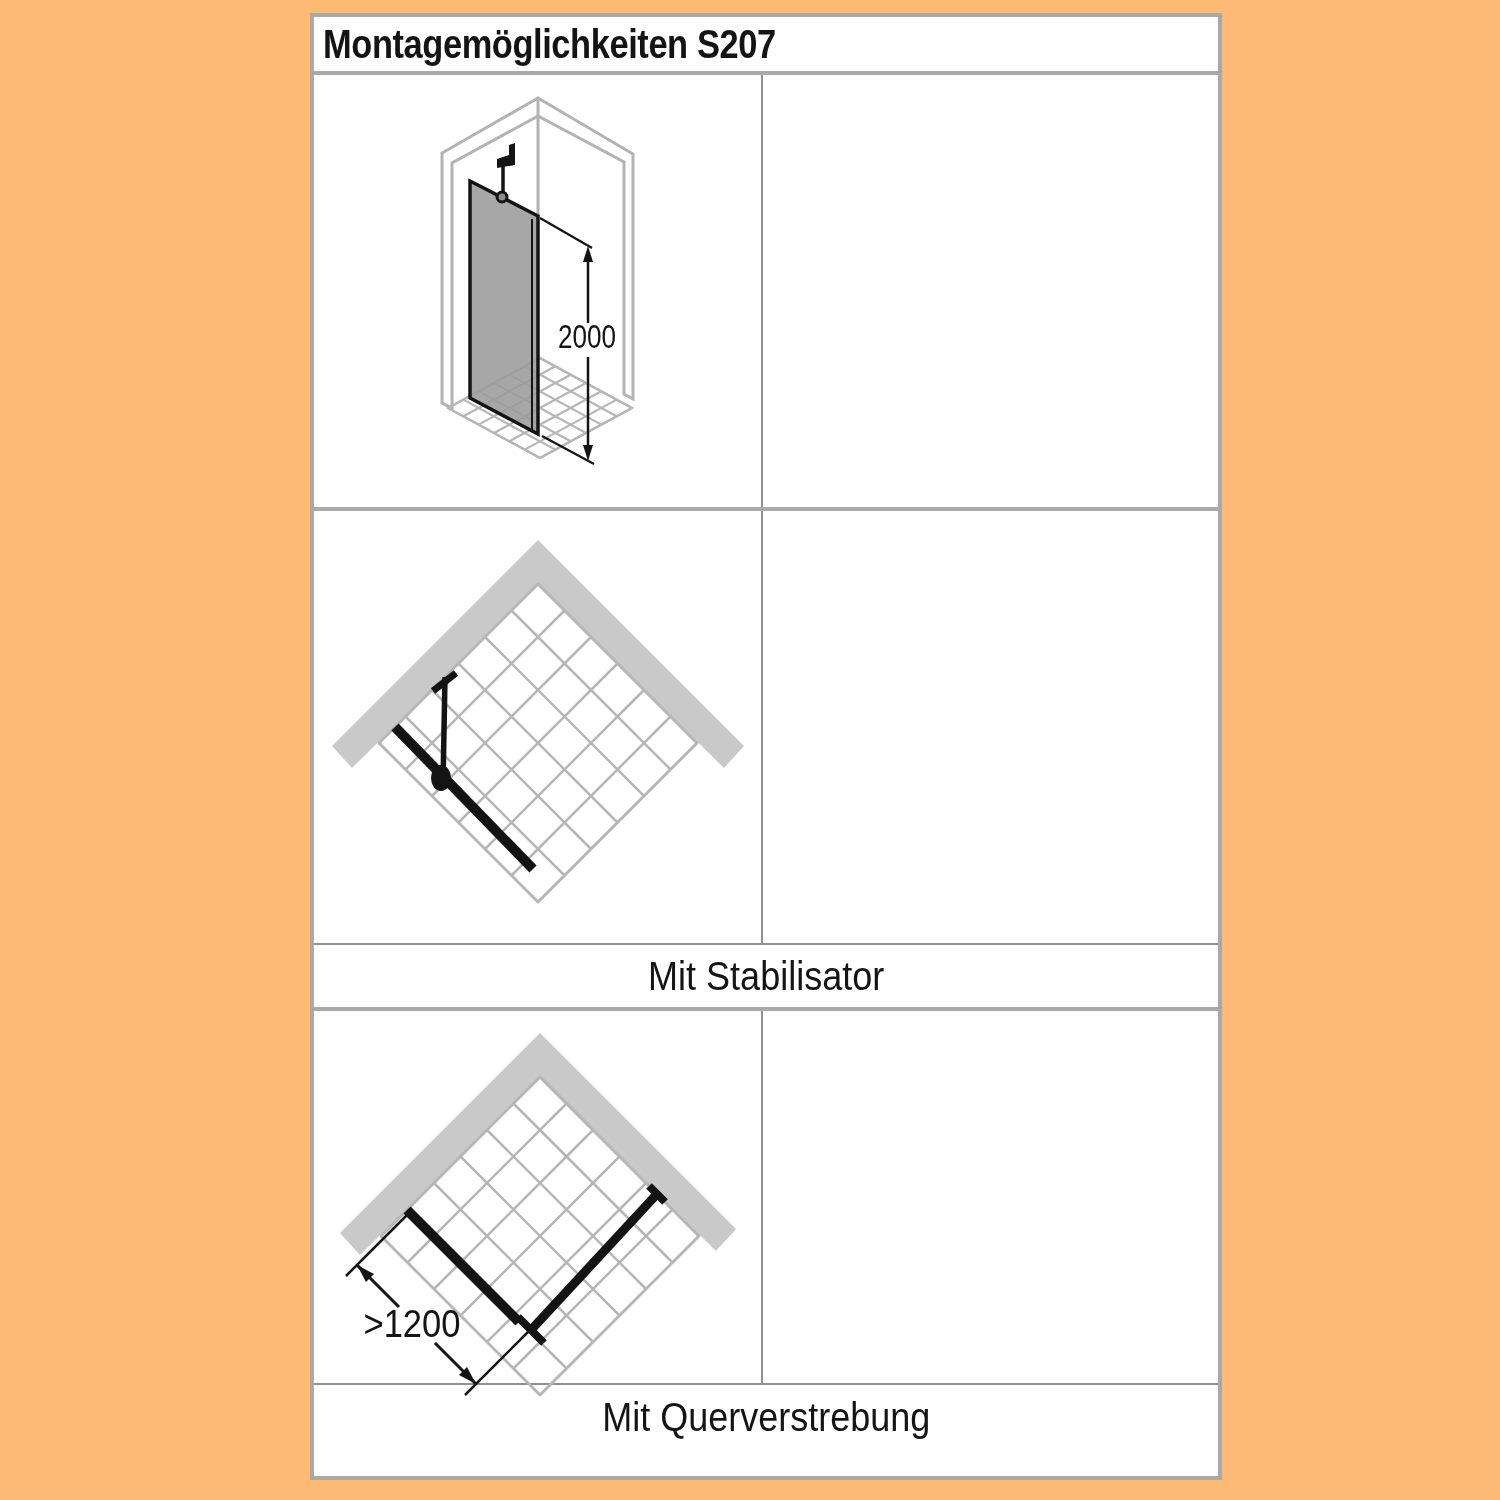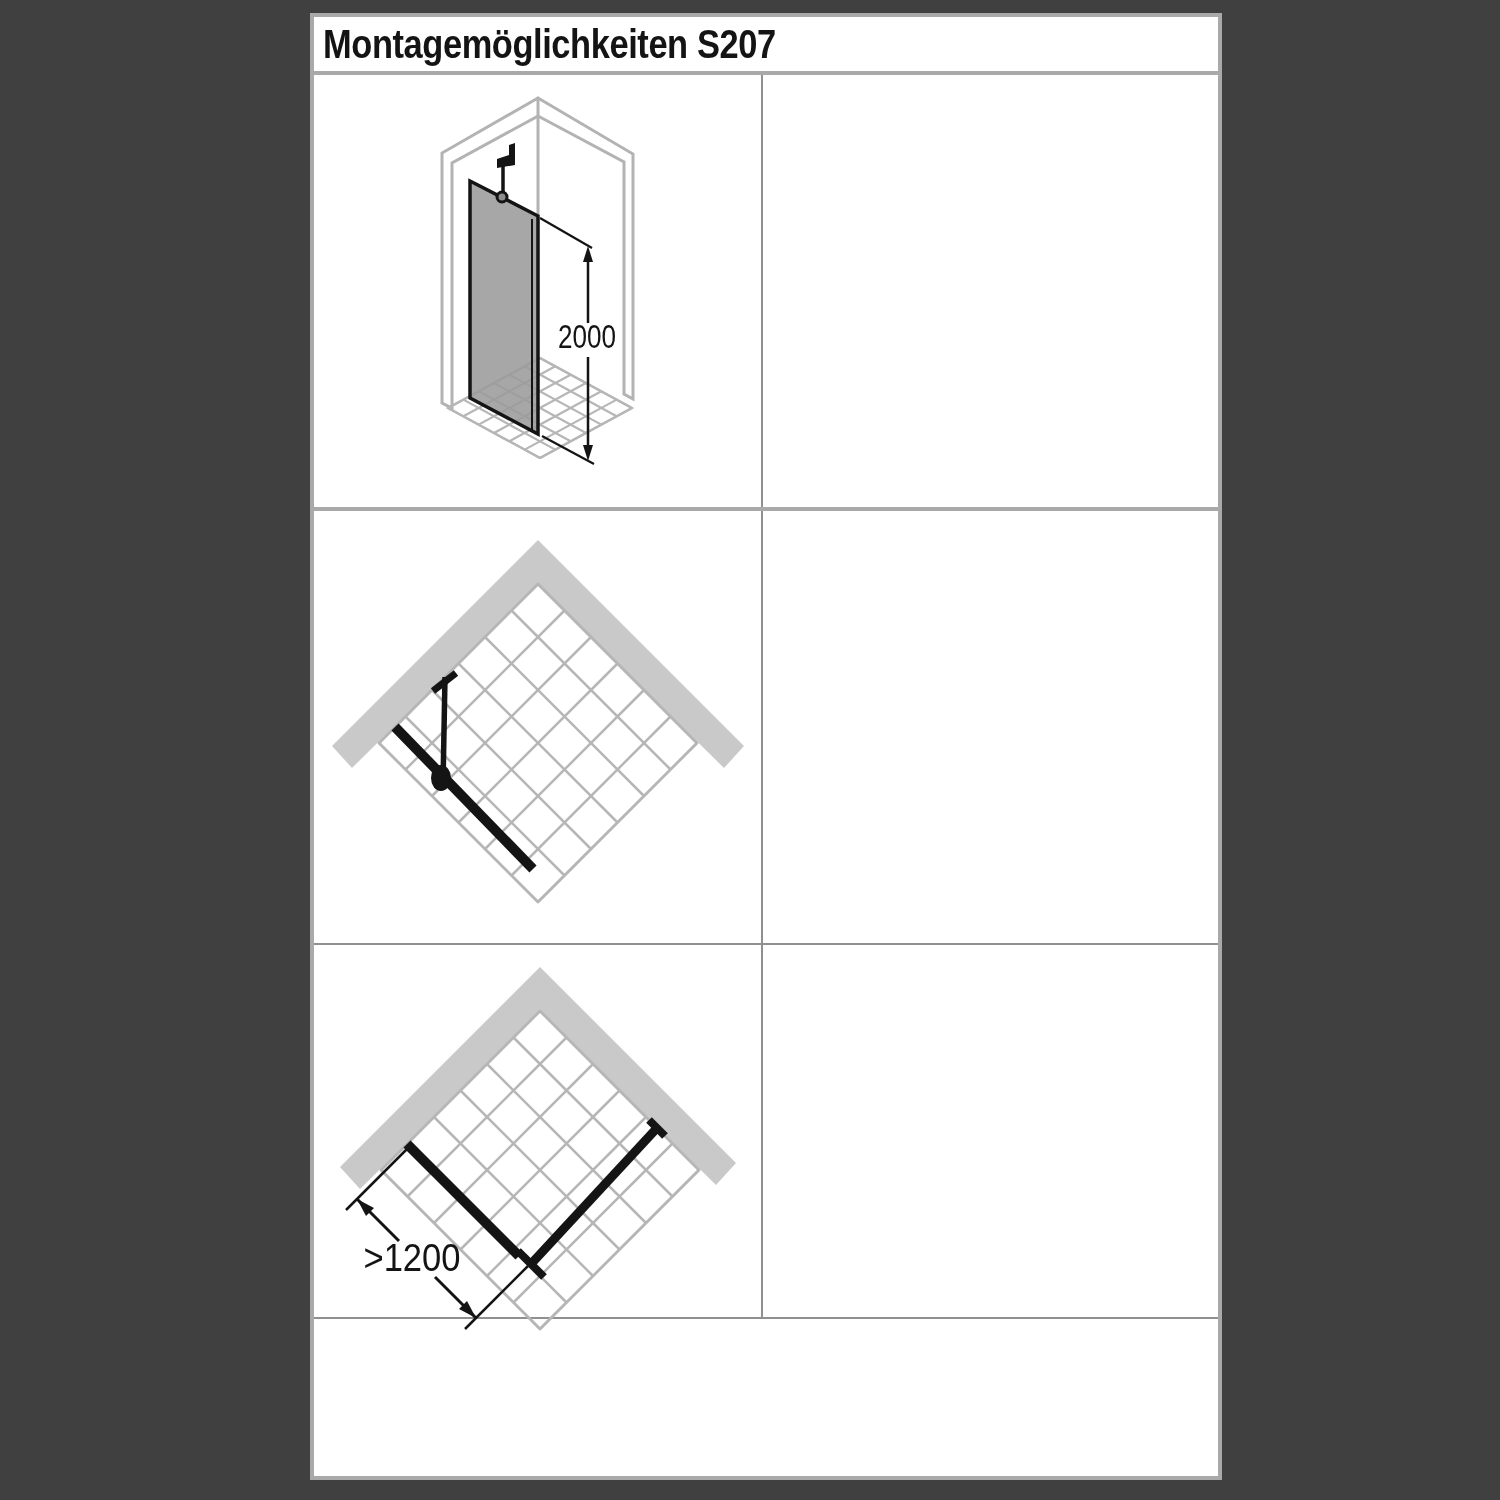--- a/index.html
+++ b/index.html
@@ -1,21 +1,21 @@
 <!DOCTYPE html>
 <html style="--c-border: #a9a9a9; --c-divider: #909090; --c-wall: #c9c9c9; --c-tile-line: #b6b6b6; --c-room-line: #b3b3b3; --c-glass-fill: #9b9b9b; --c-ink: #141414;"><head>
 <meta charset="utf-8">
 <style>
   :root{
     --c-border:#a9a9a9; --c-divider:#909090; --c-wall:#c9c9c9;
     --c-tile-line:#b6b6b6; --c-room-line:#b3b3b3; --c-glass-fill:#9b9b9b; --c-ink:#141414;
   }
   *{box-sizing:border-box;margin:0;padding:0}
   body{background:#fff;font-family:"Liberation Sans","DejaVu Sans",sans-serif}
-  .page{position:relative;width:1500px;height:1500px;background:#404040;overflow:hidden}
+  .page{position:relative;width:1500px;height:1500px;background:#fdba74;overflow:hidden}
   .sheet{position:absolute;left:310px;top:13px;width:912px;height:1467px;
          border:4px solid var(--c-border);background:#fff}
   .row{position:relative;width:100%}
   .row-header{height:58px;border-bottom:4px solid var(--c-border);
               display:flex;align-items:center;padding-left:9px}
   .row-header span{display:inline-block;font-size:41px;font-weight:bold;color:var(--c-ink);
               letter-spacing:-.5px;transform:scaleX(.84);transform-origin:0 50%;white-space:nowrap}
   .row-d1{height:436px;border-bottom:4px solid var(--c-border)}
   .row-d2{height:434px;border-bottom:2px solid var(--c-divider)}
   .row-cap1{height:66px;border-bottom:4px solid var(--c-border)}
@@ -125,20 +125,23 @@
         </g>
         <path class="ink" stroke-width="10" d="M75,200 L213,342"></path>
         <g>
           <path class="ink" stroke-width="5.5" d="M125,150 L123,258"></path>
           <path class="ink" stroke-width="7" d="M113,164 L136,146"></path>
           <ellipse cx="121" cy="251" rx="10" ry="13" class="inkfill"></ellipse>
         </g>
       </svg>
     </div>
 
+    <div class="row row-cap1 cap">
+      <span>Mit Stabilisator</span>
+    </div>
 
     <div class="row row-d3">
       <div class="vdiv"></div>
       <svg class="diag" style="left:6px;top:14px" width="430" height="405" viewBox="0 0 430 405">
         <g>
           <polygon class="wall" points="220,8 20,208 40,230 220,52"></polygon>
           <polygon class="wall" points="220,8 416,204 396,226 220,52"></polygon>
         </g>
         <g>
           <polygon class="tiles" points="220,52 379,211 220,370 61,211"></polygon>
@@ -169,15 +172,18 @@
           <path class="ink" stroke-width="2.5" d="M26,251 L89,188"></path>
           <path class="ink" stroke-width="2.5" d="M145,370 L208,307"></path>
           <path class="ink" stroke-width="3" d="M37,240 L79,282 M115,318 L156,359"></path>
           <polygon class="inkfill" points="37,240 54,249 46,257"></polygon>
           <polygon class="inkfill" points="156,359 147,342 139,350"></polygon>
           <text class="dimtxt" x="92" y="312" font-size="38" text-anchor="middle" textLength="97" lengthAdjust="spacingAndGlyphs">&gt;1200</text>
         </g>
       </svg>
     </div>
 
+    <div class="row row-cap2 cap">
+      <span>Mit Querverstrebung</span>
+    </div>
 
   </div>
 </div>
 
 </body></html>

